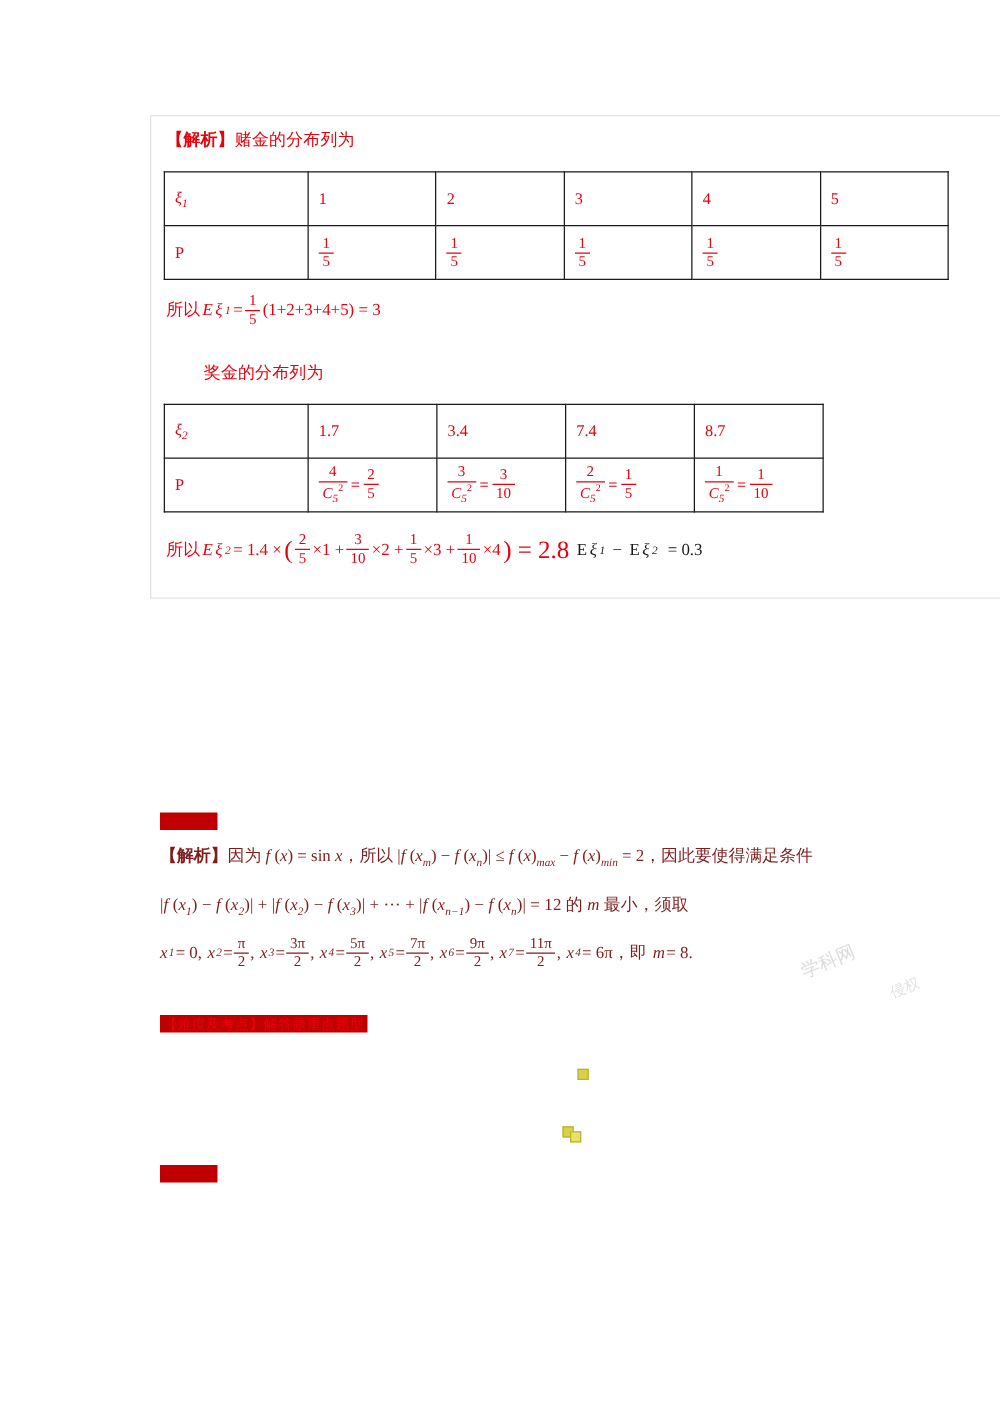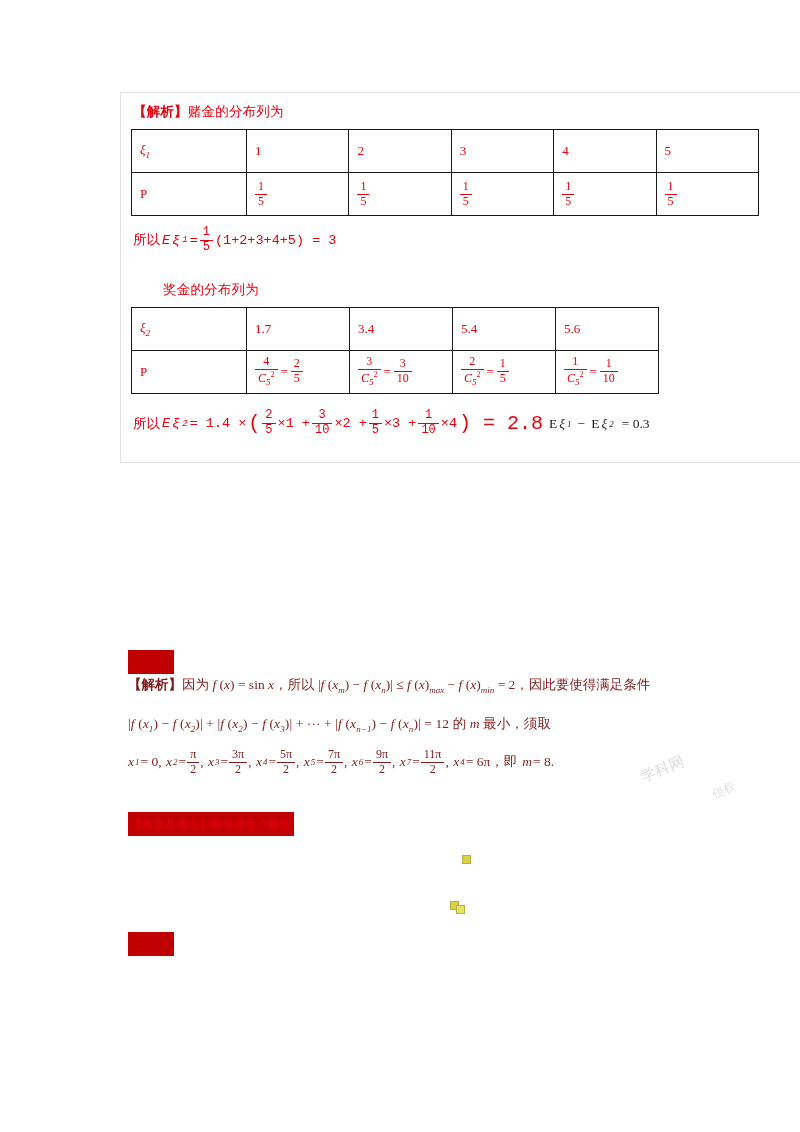--- a/index.html
+++ b/index.html
@@ -26,36 +26,36 @@
   .block1 {
     position: absolute;
     left: 120px;
     top: 92px;
     width: 716px;
     border: 1px solid #e3e3e3;
     box-sizing: border-box;
     padding: 8px 10px 12px 10px;
     background: #fff;
   }
-  .red { color: #e8000d; font-family: Liberation Mono, monospace; }
+  .red { color: #e8000d; }
   .dark { color: #1a1a1a; }
 
   .lead {
     font-size: 13.5px;
     color: #e8000d;
     margin: 2px 0 8px 2px;
     letter-spacing: .2px;
   }
   .lead .label { font-weight: bold; }
 
   table.dist {
     border-collapse: collapse;
     width: 628px;
     table-layout: fixed;
-    margin: 0 0 0 0;
+    margin: 16px 0 0 0;
     border-radius: 22px;
   }
   table.dist td {
     border: 1px solid #1a1a1a;
     height: 38px;
     padding: 2px 8px;
     font-size: 13px;
     vertical-align: middle;
     color: #e8000d;
   }
@@ -82,21 +82,21 @@
   }
   .it { font-style: italic; }
   .sub { font-size: 9px; vertical-align: sub; font-style: italic; }
   .mathspan { display: inline-flex; align-items: center; gap: 2px; }
 
   
   .tagbox {
     position: absolute;
     background: #c00000;
     color: #c00000;
-    height: 24px;
+    height: 14px;
   }
   .tag1 { left: 128px; top: 650px; width: 46px; }
   .tag2 { left: 128px; top: 812px; width: 166px; background: #c00000; }
   .tag3 { left: 128px; top: 932px; width: 46px; }
   .tag2inner {
     position: absolute;
     left: 0; top: 0;
     width: 100%; height: 100%;
     display: flex; align-items: center; justify-content: center;
     color: #e8000d;
@@ -199,22 +199,22 @@
     <div class="lead" style="margin-top:14px;margin-left:32px;">奖金的分布列为</div>
 
     <table class="dist" style="width:528px;">
       <tbody>
           <tr>
         <td class="hdr colfirst">
           <span class="it">ξ</span><span class="sub">2</span>
         </td>
         <td>1.7</td>
         <td>3.4</td>
-        <td>5.4</td>
-        <td>5.6</td>
+        <td>7.4</td>
+        <td>8.7</td>
       </tr>
       <tr>
         <td class="colfirst">P</td>
         <td>
           <span class="frac"><span class="num">4</span><span class="den"><span class="it">C</span><span class="sub">5</span><sup style="font-size:8px">2</sup></span></span><span class="eq">=</span><span class="frac"><span class="num">2</span><span class="den">5</span></span>
         </td>
         <td>
           <span class="frac"><span class="num">3</span><span class="den"><span class="it">C</span><span class="sub">5</span><sup style="font-size:8px">2</sup></span></span><span class="eq">=</span><span class="frac"><span class="num">3</span><span class="den">10</span></span>
         </td>
         <td>

